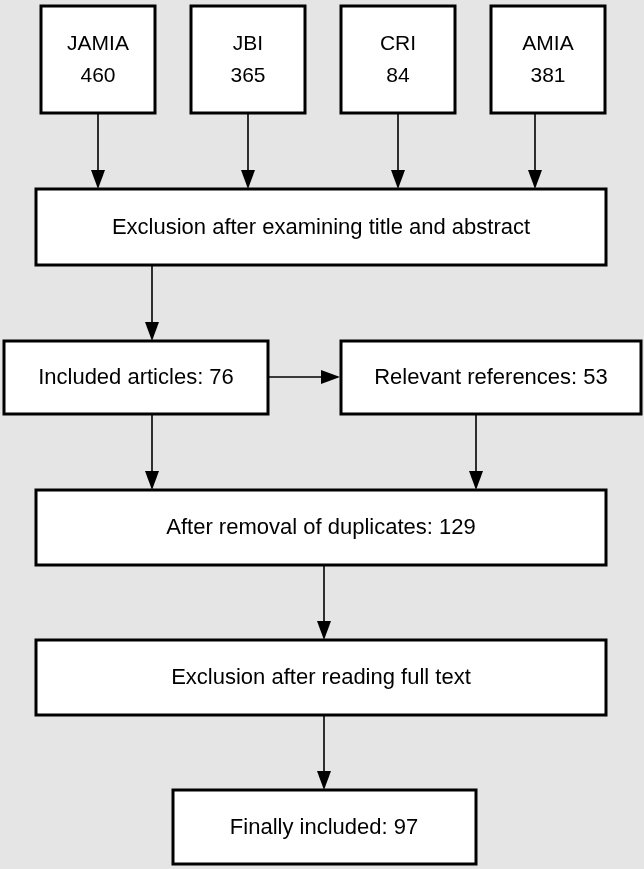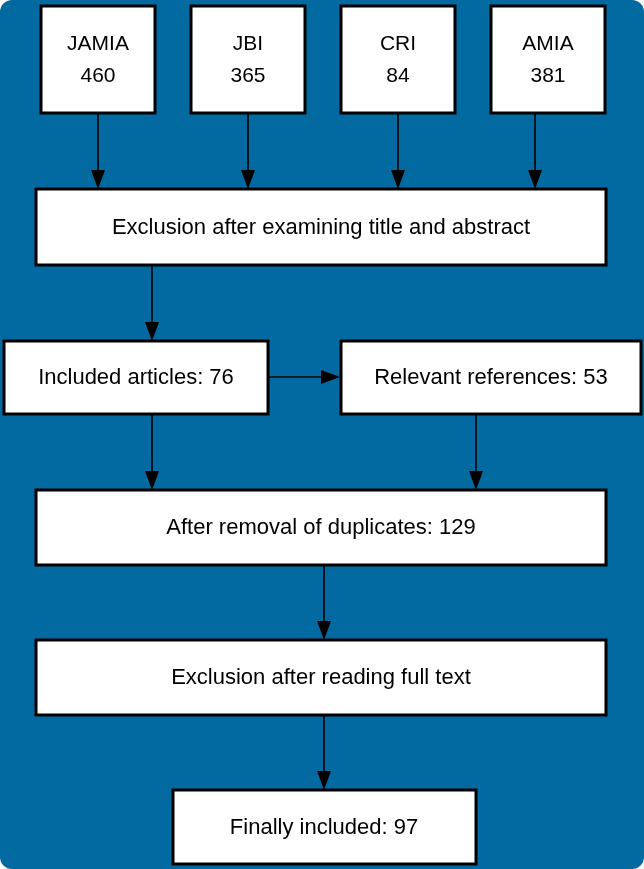--- a/index.html
+++ b/index.html
@@ -4,24 +4,23 @@
 <style>
   html, body {
     margin: 0;
     padding: 0;
     background: #ffffff;
   }
   #flow-root {
     position: relative;
     width: 644px;
     height: 869px;
-    background: #0369a1;
+    background: #e5e5e5;
     font-family: "Liberation Sans", sans-serif;
     overflow: hidden;
-    border-radius: 12px;
   }
   svg#flow-svg {
     display: block;
     width: 644px;
     height: 869px;
   }
   .node-box {
     fill: #ffffff;
     stroke: #000000;
     stroke-width: 3;

